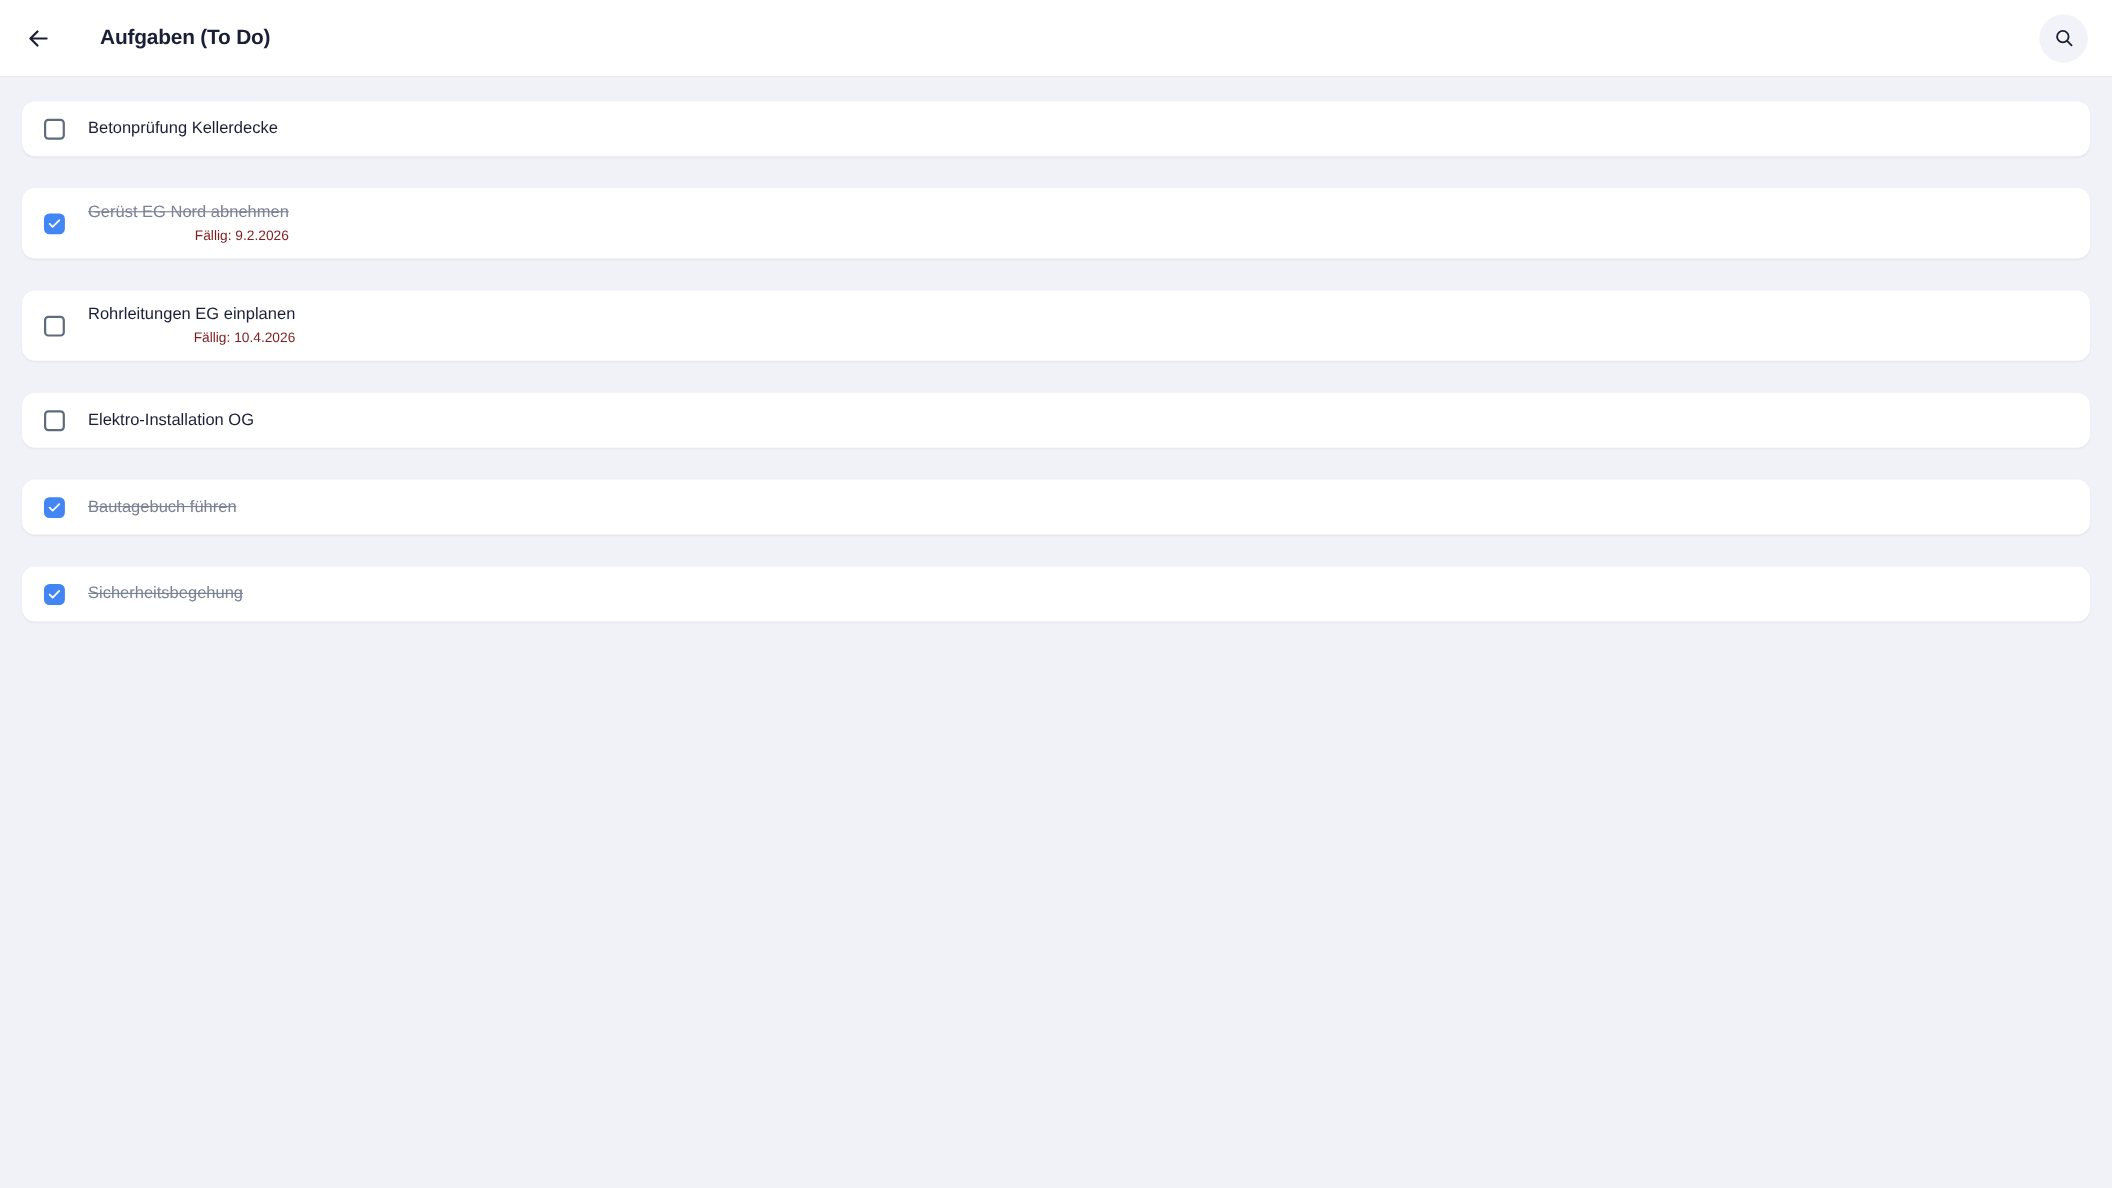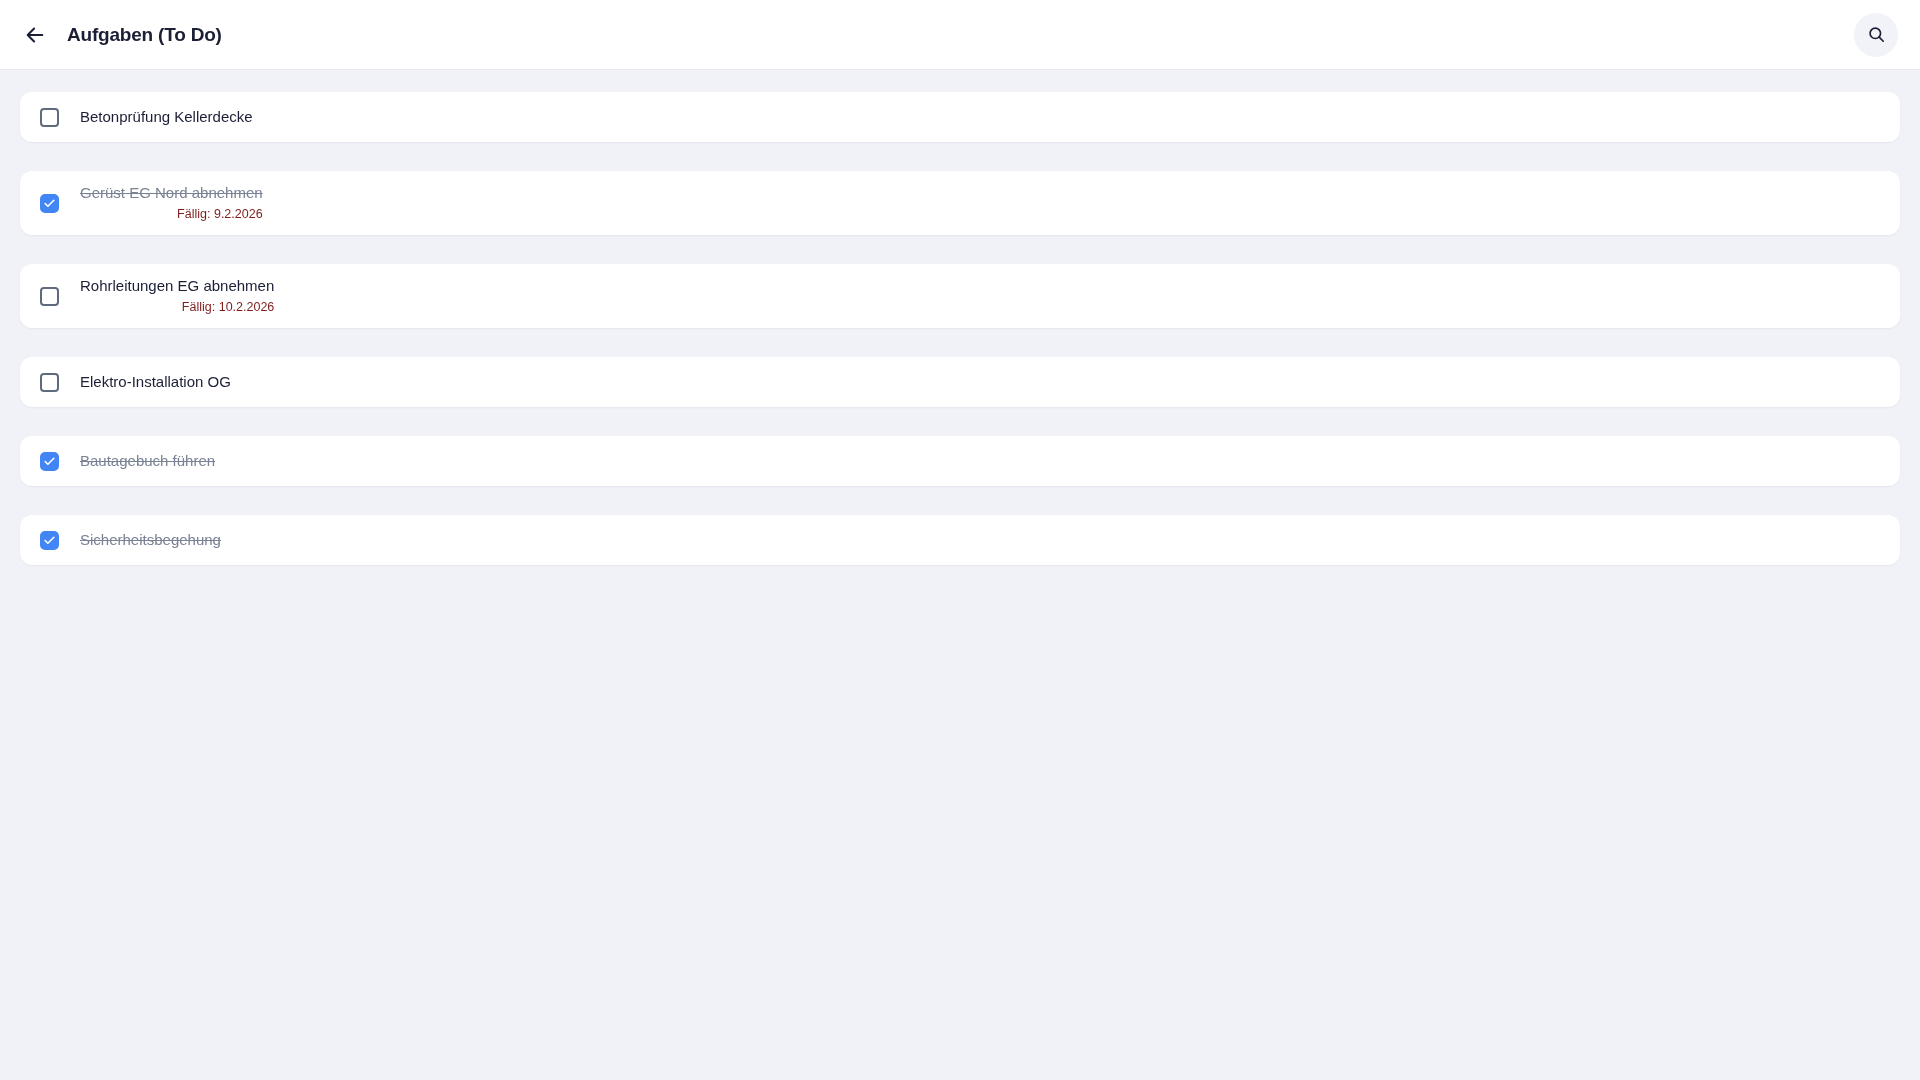--- a/index.html
+++ b/index.html
@@ -19,20 +19,21 @@
 
   
   .app-header {
     height: 70px;
     background: #ffffff;
     border-bottom: 1px solid #e8e9ee;
     display: flex;
     align-items: center;
     padding: 0 22px 0 18px;
     position: relative;
+    gap: 24px;
   }
 
   .back-button {
     width: 34px;
     height: 34px;
     display: flex;
     align-items: center;
     justify-content: center;
     border: none;
     background: transparent;
@@ -187,22 +188,22 @@
         </svg>
       </div>
       <div class="task-body">
         <div class="task-title">Gerüst EG Nord abnehmen</div>
         <div class="task-due">Fällig: 9.2.2026</div>
       </div>
     </div>
     <div class="task-card has-due">
       <div class="task-checkbox" role="checkbox" aria-checked="false"></div>
       <div class="task-body">
-        <div class="task-title">Rohrleitungen EG abnehmen</div>
-        <div class="task-due">Fällig: 10.2.2026</div>
+        <div class="task-title">Rohrleitungen EG einplanen</div>
+        <div class="task-due">Fällig: 10.4.2026</div>
       </div>
     </div>
     <div class="task-card">
       <div class="task-checkbox" role="checkbox" aria-checked="false"></div>
       <div class="task-body">
         <div class="task-title">Elektro-Installation OG</div>
       </div>
     </div>
     <div class="task-card done">
       <div class="task-checkbox checked" role="checkbox" aria-checked="true">

